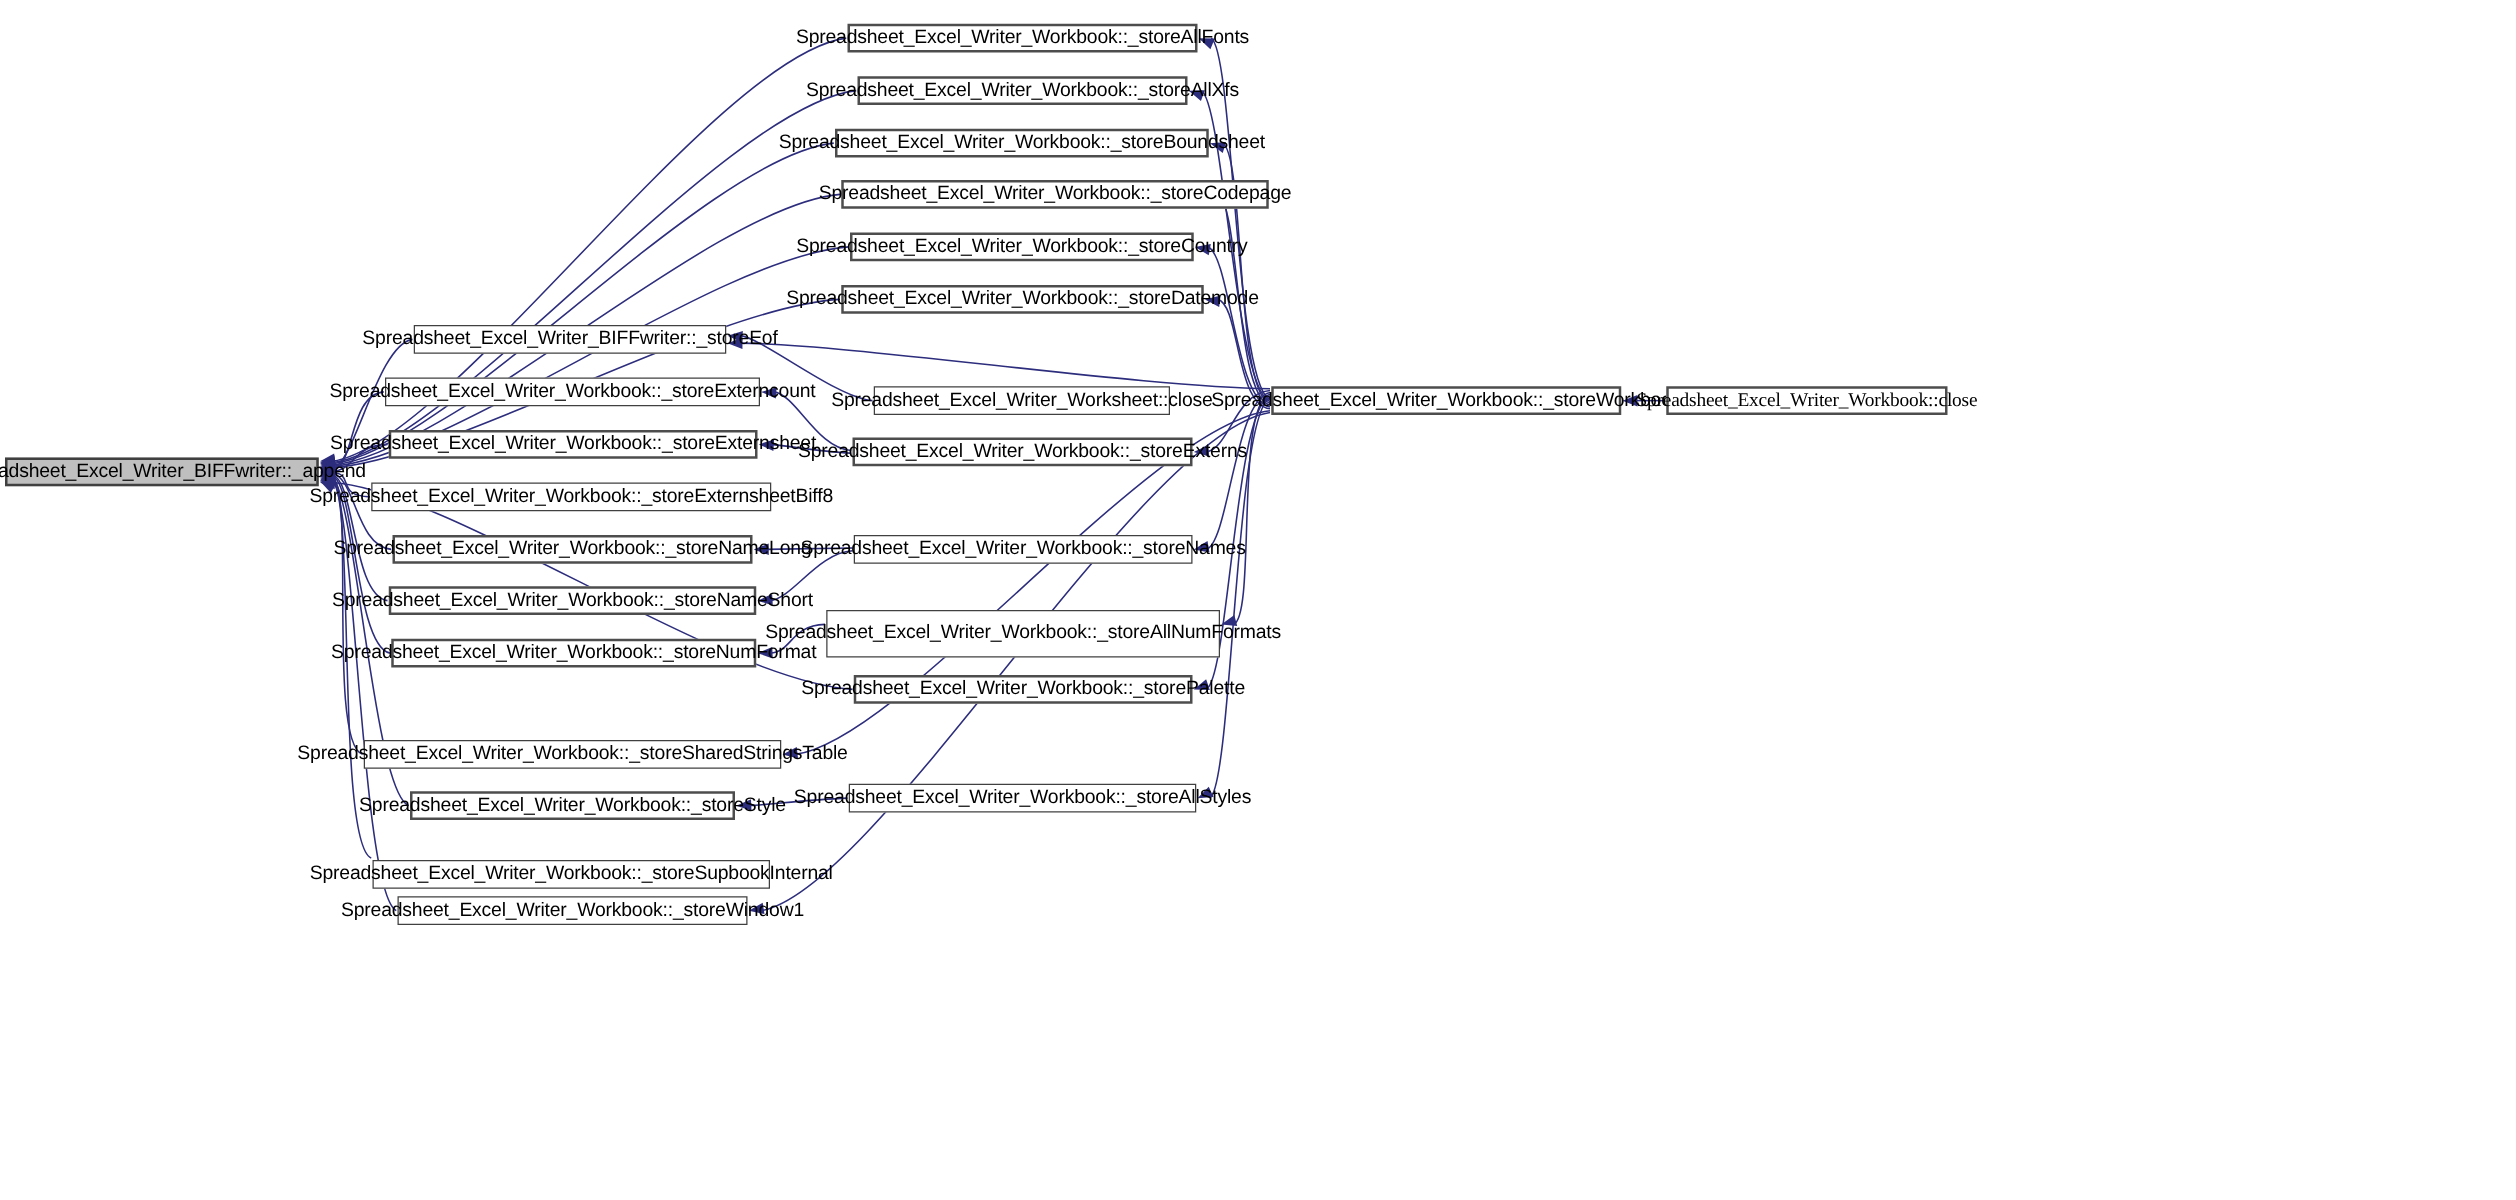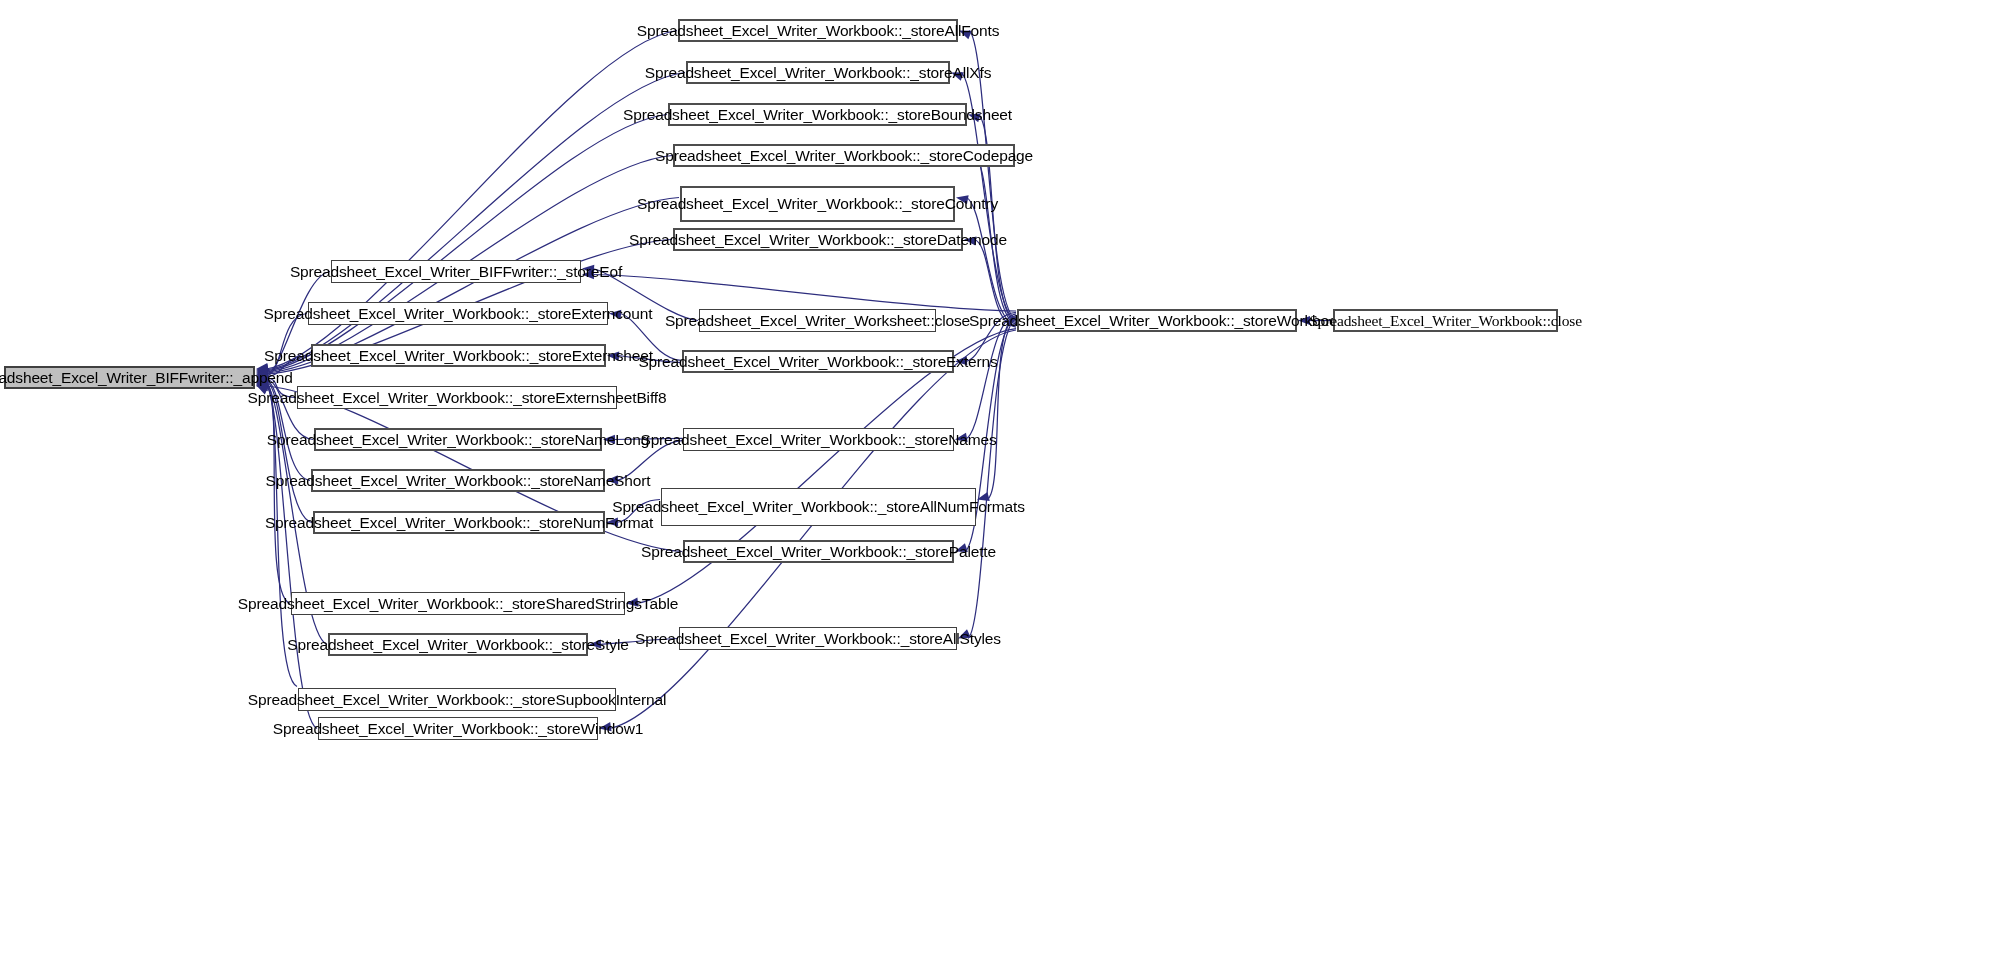--- a/index.html
+++ b/index.html
@@ -152,21 +152,21 @@
       </div>
       <div class="node thick" style="left: 686px; top: 61px; width: 264px; height: 23px;">
         <span class="node-label">Spreadsheet_Excel_Writer_Workbook::_storeAllXfs</span>
       </div>
       <div class="node thick" style="left: 668px; top: 103px; width: 299px; height: 23px;">
         <span class="node-label">Spreadsheet_Excel_Writer_Workbook::_storeBoundsheet</span>
       </div>
       <div class="node thick" style="left: 673px; top: 144px; width: 342px; height: 23px;">
         <span class="node-label">Spreadsheet_Excel_Writer_Workbook::_storeCodepage</span>
       </div>
-      <div class="node thick" style="left: 680px; top: 186px; width: 275px; height: 36px; text-align: right;">
+      <div class="node thick" style="left: 680px; top: 186px; width: 275px; height: 23px; text-align: right;">
         <span class="node-label">Spreadsheet_Excel_Writer_Workbook::_storeCountry</span>
       </div>
       <div class="node thick" style="left: 673px; top: 228px; width: 290px; height: 23px;">
         <span class="node-label">Spreadsheet_Excel_Writer_Workbook::_storeDatemode</span>
       </div>
       <div class="node" style="left: 331px; top: 260px; width: 250px; height: 23px;">
         <span class="node-label">Spreadsheet_Excel_Writer_BIFFwriter::_storeEof</span>
       </div>
       <div class="node" style="left: 308px; top: 302px; width: 300px; height: 23px;">
         <span class="node-label">Spreadsheet_Excel_Writer_Workbook::_storeExterncount</span>

